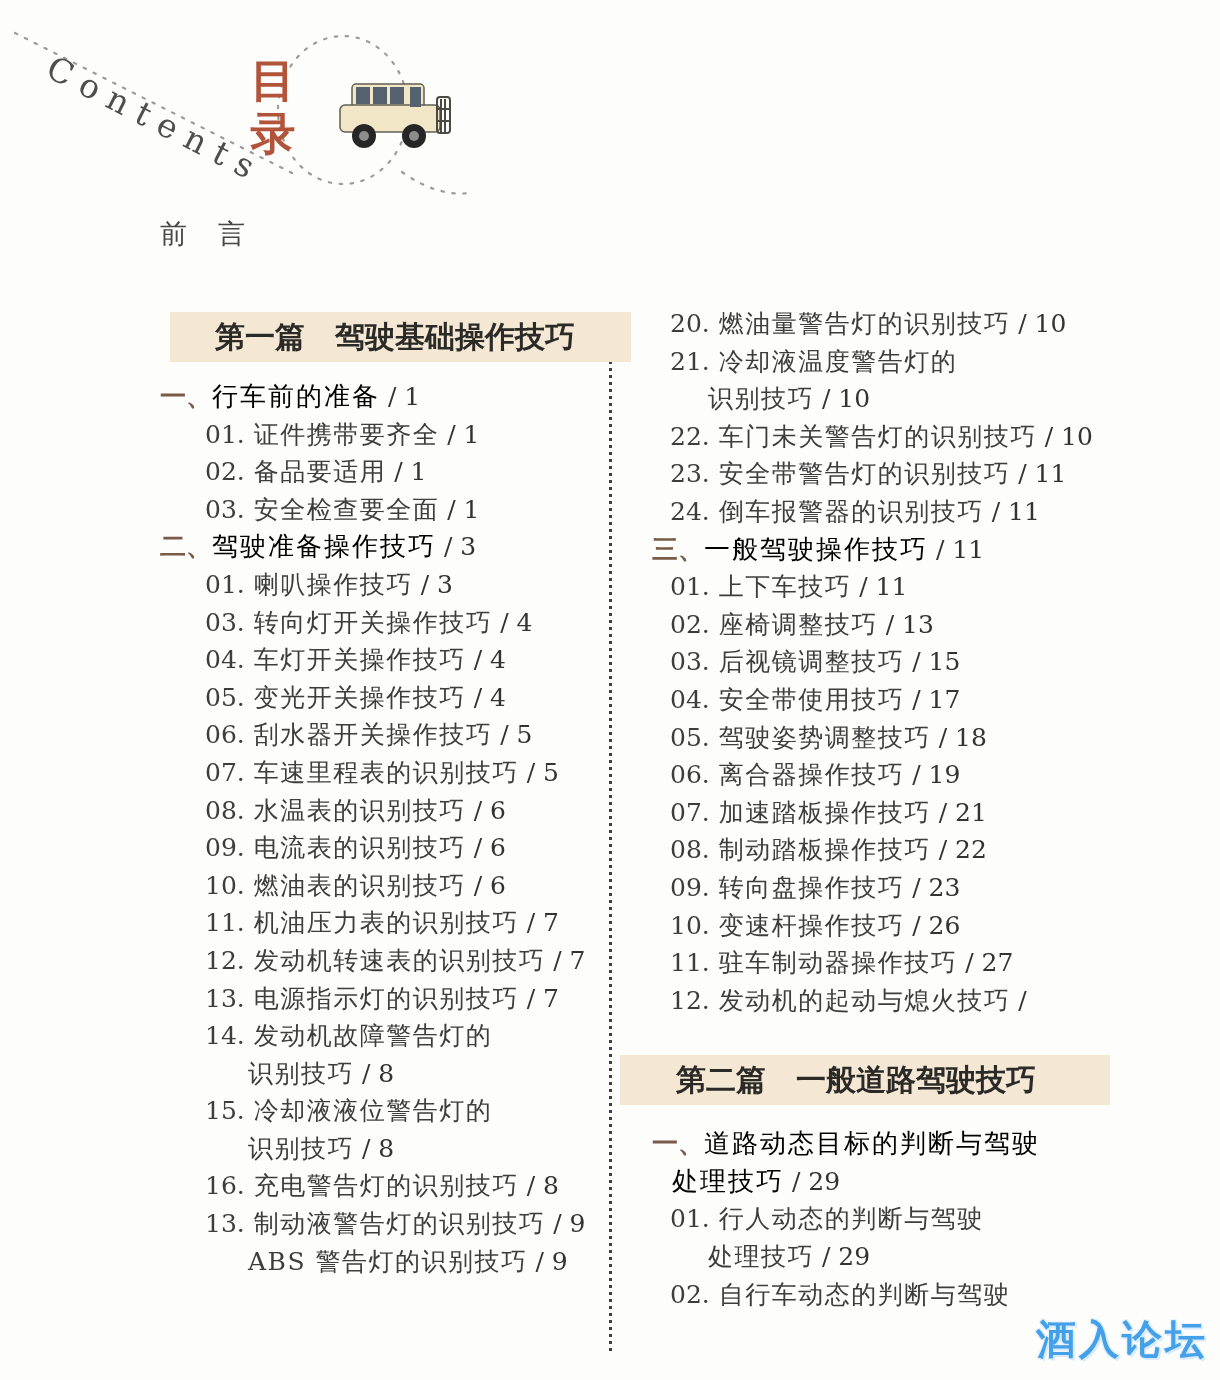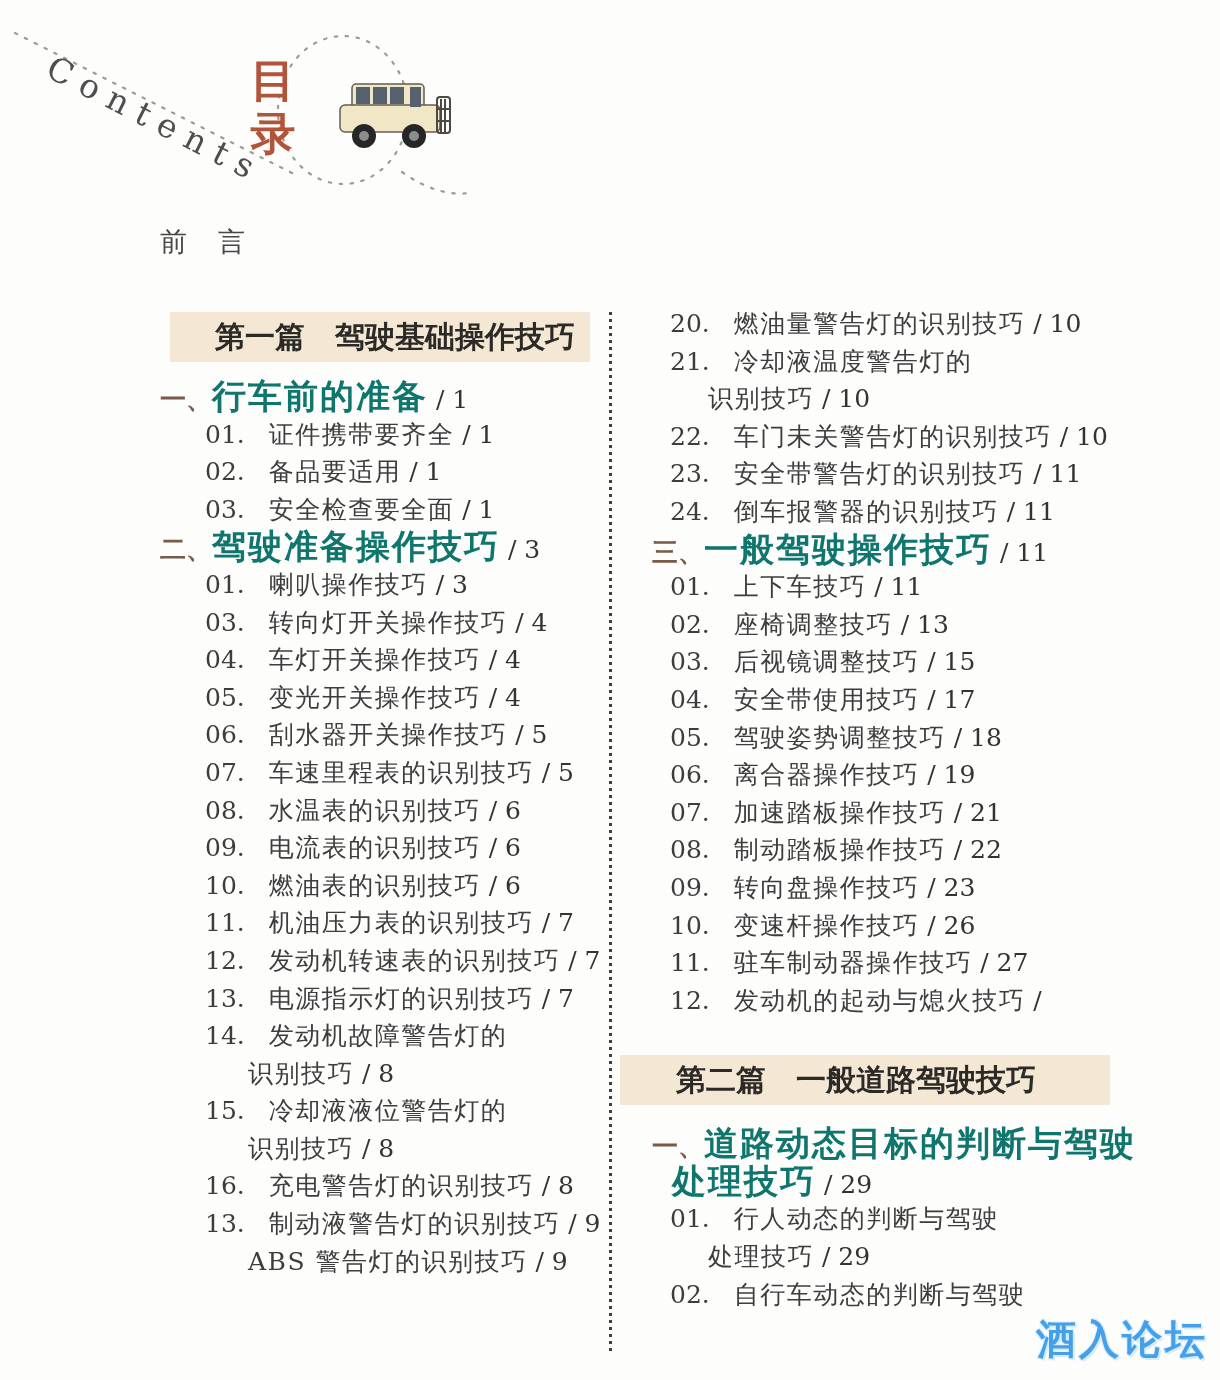--- a/index.html
+++ b/index.html
@@ -13,47 +13,47 @@
     position:absolute;left:58px;top:48px;
     transform:rotate(27deg);transform-origin:0 0;
     font-size:33px;letter-spacing:11px;color:#4e4e4e;white-space:nowrap;
   }
   .toc-title{
     position:absolute;left:246px;top:54px;width:54px;text-align:center;
     color:#b2543a;font-size:45px;line-height:53px;font-weight:600;
   }
   .car{position:absolute;left:336px;top:78px;}
   .preface{
-    position:absolute;left:160px;top:224px;
+    position:absolute;left:160px;top:216px;
     font-size:27px;color:#474747;letter-spacing:2px;
   }
   
   .divider{
     position:absolute;left:609px;top:312px;width:3px;height:1042px;
     background:repeating-linear-gradient(to bottom,#3f3f3f 0 3px,transparent 3px 7px);
   }
   
   .col{position:absolute;}
   .col-left{left:160px;top:312px;width:445px;}
   .col-right{left:652px;top:305px;width:470px;}
   .part-header{
     height:50px;line-height:50px;background:#f4e8d5;
     font-family:"Liberation Sans","DejaVu Sans",sans-serif;font-weight:bold;
     font-size:30px;color:#2b2a27;white-space:nowrap;box-sizing:border-box;
   }
-  .col-left .part-header{width:420px;margin-left:10px;padding-left:45px;margin-bottom:16px;}
+  .col-left .part-header{width:461px;margin-left:10px;padding-left:45px;margin-bottom:16px;}
   .col-right .part-header{width:490px;margin-left:-32px;padding-left:56px;margin-top:36px;margin-bottom:20px;}
   .ph-prefix{margin-right:30px;}
   .toc-line{height:37.6px;line-height:37.6px;white-space:nowrap;font-size:25px;color:#3d3d3d;}
   .sec-num{font-weight:bold;color:#7a5b48;font-size:26px;}
   .sec-title{
-    font-weight:bold;color:#0f766e;font-size:34px;letter-spacing:2px;
+    font-weight:normal;color:#000000;font-size:26px;letter-spacing:2px;
     font-family:"Liberation Sans","DejaVu Sans",sans-serif;
   }
-  .item-num{margin-right:24px;}
+  .item-num{margin-right:9px;}
   .col-left .item-num{margin-left:45px;}
   .col-right .item-num{margin-left:18px;}
   .item-text{letter-spacing:1.5px;}
   .col-left .cont{padding-left:88px;}
   .col-right .cont{padding-left:56px;}
   .col-right .section-cont{padding-left:20px;}
   .line-page{color:#333333;}
   
   .watermark{
     position:absolute;left:1036px;top:1312px;

